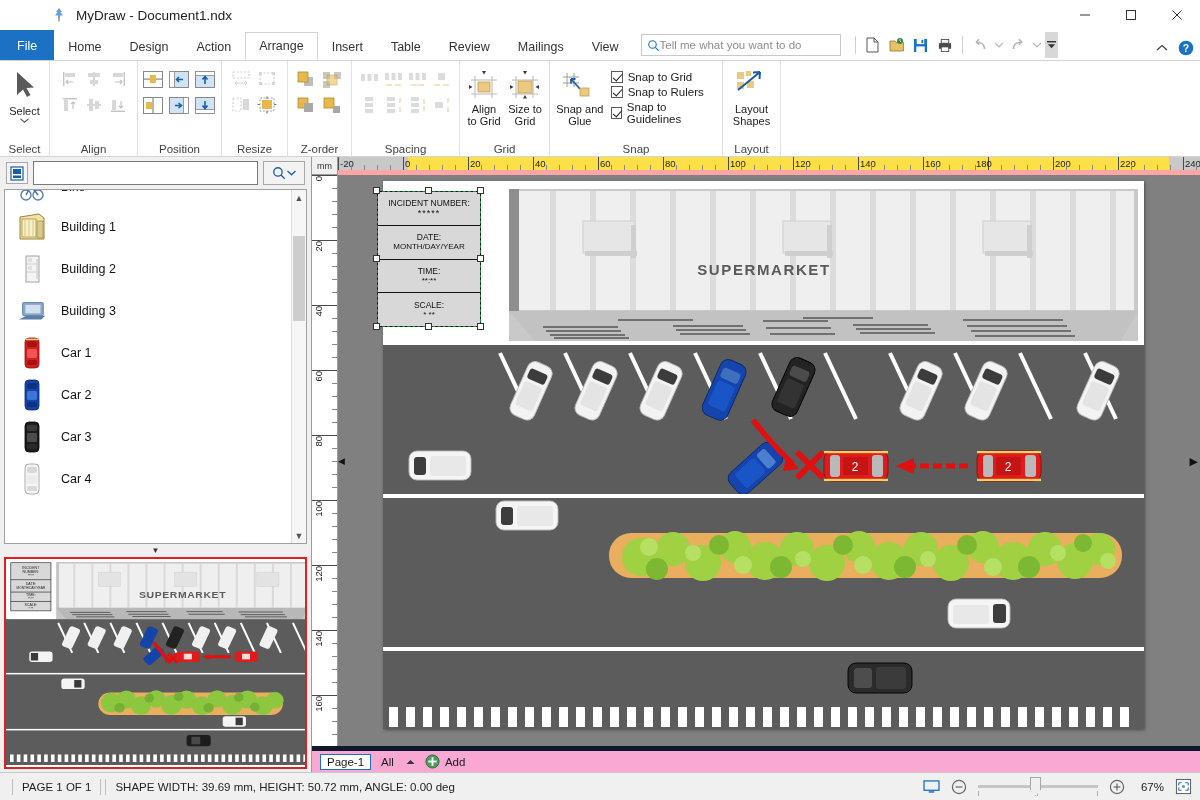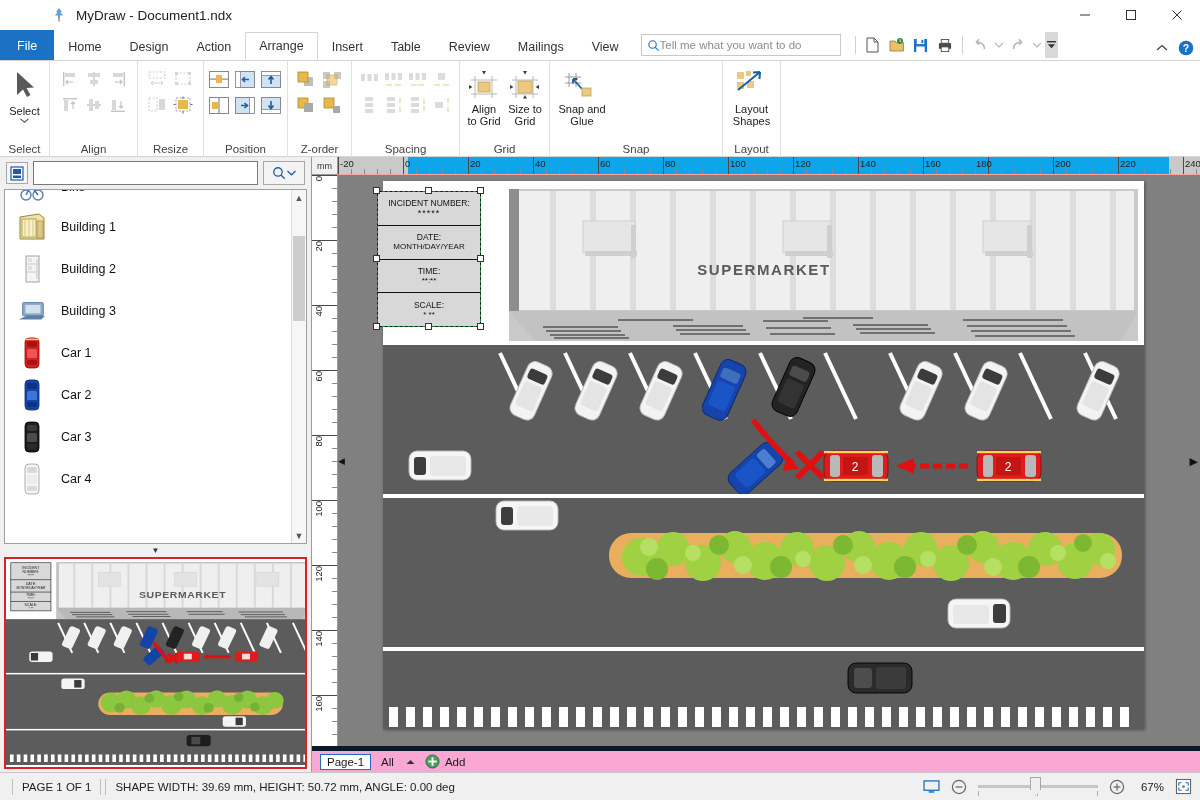--- a/index.html
+++ b/index.html
@@ -64,21 +64,21 @@
   .lscroll { position:absolute; right:0; top:0; bottom:0; width:15px; background:#f6f6f6; border-left:1px solid #ddd;}
   .lscroll .arrow{height:15px;display:flex;align-items:center;justify-content:center;font-size:9px;color:#555;}
   .lscroll .thumb{position:absolute;top:46px;left:1px;width:12px;height:85px;background:#cdcdcd;}
   .collapse-bar{height:13px;background:#f0f0f0;display:flex;align-items:center;justify-content:center;font-size:8px;color:#333;}
   .thumbpanel { height:212px; flex:0 0 212px; margin:0 4px 3px 4px; border:2px solid #e02020; background:#fff; position:relative; overflow:hidden;}
 
   
   .canvasside { flex:1; display:flex; flex-direction:column; min-width:0; background:#808080;}
   .ruler-top-row { height:18px; display:flex; flex:0 0 18px; }
   .ruler-corner { width:26px; flex:0 0 26px; background:#f0f0f0; border-right:1px solid #9a9a9a; border-bottom:1px solid #9a9a9a; font-size:9px; color:#333; display:flex;align-items:center;justify-content:center;}
-  .hruler { flex:1; background:#0ea5e9; border-bottom:1px solid #fca5a5; position:relative; overflow:hidden;}
+  .hruler { flex:1; background:#fde047; border-bottom:5px solid #fca5a5; position:relative; overflow:hidden;}
   .hruler .mj{ position:absolute; top:0; bottom:0; border-left:1px solid #4a4a4a;}
   .hruler .mn{ position:absolute; bottom:0; height:5px; border-left:1px solid #8a8a8a;}
   .hruler .lb{ position:absolute; top:1px; font-size:9.5px; color:#222; padding-left:2px;}
   .hruler .shade{ position:absolute; top:0; bottom:0; background:#c9c9c9;}
   .canvas-row { flex:1; display:flex; min-height:0; position:relative; }
   .vruler { width:26px; flex:0 0 26px; background:#fff; border-right:1px solid #9a9a9a; position:relative; overflow:hidden;}
   .vruler .mj{ position:absolute; left:0; right:0; border-top:1px solid #4a4a4a;}
   .vruler .mn{ position:absolute; right:0; width:5px; border-top:1px solid #8a8a8a;}
   .vruler .lb{ position:absolute; left:1px; font-size:9.5px; color:#222; writing-mode:vertical-rl; transform:rotate(180deg); }
   .canvasarea { flex:1; background:#808080; position:relative; overflow:hidden;}
@@ -292,20 +292,70 @@
                 <rect x="3" y="15.6" width="14" height="1.4" fill="#c4c4c4"></rect>
                 <rect x="4" y="5" width="4" height="10" fill="#d8d8d8"></rect>
                 <path d="M13 6 V13 M11 11 L13 13 L15 11" stroke="#c0c0c0" fill="none" stroke-width="1.1"></path>
               </svg>
             </div>
         </div>
       </div>
       <div class="rgroup-label">Align</div>
     </div>
 
+    <div class="rgroup" style="width:84px">
+      <div class="rgroup-body">
+        <div class="grid3x2">
+          <div class="sbtn">
+              <svg width="24" height="21" viewBox="0 0 24 21">
+                <rect x="2.5" y="2.5" width="19" height="16" fill="#fff" stroke="#888" stroke-width="1"></rect>
+                <rect x="2.5" y="9.5" width="19" height="1.2" fill="#888"></rect>
+                <rect x="9" y="6" width="6" height="8" fill="#e8b84b"></rect>
+              </svg>
+            </div>
+          <div class="sbtn">
+              <svg width="24" height="21" viewBox="0 0 24 21">
+                <rect x="2.5" y="2.5" width="19" height="16" fill="#cfe3f5" stroke="#888" stroke-width="1"></rect>
+                <rect x="2.5" y="2.5" width="5" height="16" fill="#fff" stroke="#888" stroke-width=".8"></rect>
+                <path d="M16 10.5 H10 M12 8 L9.5 10.5 L12 13" fill="none" stroke="#1b5ea8" stroke-width="1.6"></path>
+              </svg>
+            </div>
+          <div class="sbtn">
+              <svg width="24" height="21" viewBox="0 0 24 21">
+                <rect x="2.5" y="2.5" width="19" height="16" fill="#cfe3f5" stroke="#888" stroke-width="1"></rect>
+                <rect x="2.5" y="2.5" width="19" height="4" fill="#fff" stroke="#888" stroke-width=".8"></rect>
+                <path d="M12 15 V8 M9.5 10.5 L12 7.5 L14.5 10.5" fill="none" stroke="#1b5ea8" stroke-width="1.6"></path>
+              </svg>
+            </div>
+          <div class="sbtn">
+              <svg width="24" height="21" viewBox="0 0 24 21">
+                <rect x="2.5" y="2.5" width="19" height="16" fill="#fff" stroke="#888" stroke-width="1"></rect>
+                <rect x="11.4" y="2.5" width="1.2" height="16" fill="#888"></rect>
+                <rect x="5" y="7" width="6" height="7" fill="#e8b84b"></rect>
+              </svg>
+            </div>
+          <div class="sbtn">
+              <svg width="24" height="21" viewBox="0 0 24 21">
+                <rect x="2.5" y="2.5" width="19" height="16" fill="#cfe3f5" stroke="#888" stroke-width="1"></rect>
+                <rect x="16.5" y="2.5" width="5" height="16" fill="#fff" stroke="#888" stroke-width=".8"></rect>
+                <path d="M8 10.5 H14 M11.5 8 L14.5 10.5 L11.5 13" fill="none" stroke="#1b5ea8" stroke-width="1.6"></path>
+              </svg>
+            </div>
+          <div class="sbtn">
+              <svg width="24" height="21" viewBox="0 0 24 21">
+                <rect x="2.5" y="2.5" width="19" height="16" fill="#cfe3f5" stroke="#888" stroke-width="1"></rect>
+                <rect x="2.5" y="14.5" width="19" height="4" fill="#fff" stroke="#888" stroke-width=".8"></rect>
+                <path d="M12 6 V13 M9.5 10.5 L12 13.8 L14.5 10.5" fill="none" stroke="#1b5ea8" stroke-width="1.6"></path>
+              </svg>
+            </div>
+        </div>
+      </div>
+      <div class="rgroup-label">Position</div>
+    </div>
+
     <div class="rgroup" style="width:66px">
       <div class="rgroup-body">
         <div class="grid2x2">
           <div class="sbtn">
               <svg width="22" height="20" viewBox="0 0 22 20">
                 <rect x="3" y="3" width="16" height="6" fill="none" stroke="#cfcfcf" stroke-width="1.2" stroke-dasharray="2 1.6"></rect>
                 <path d="M5 14 H17 M7 12 L5 14 L7 16 M15 12 L17 14 L15 16" stroke="#cfcfcf" fill="none" stroke-width="1"></path>
               </svg>
             </div>
           <div class="sbtn">
@@ -326,70 +376,20 @@
           <div class="sbtn">
               <svg width="22" height="20" viewBox="0 0 22 20">
                 <rect x="6" y="5" width="10" height="9" fill="#e8b84b"></rect>
                 <path d="M11 1.5 v2.5 M11 18.5 v-2.5 M1.5 9.5 h2.5 M20.5 9.5 h-2.5" stroke="#777" stroke-width="1.2"></path>
                 <rect x="4" y="3" width="14" height="13" fill="none" stroke="#999" stroke-width=".9" stroke-dasharray="2 1.6"></rect>
               </svg>
             </div>
         </div>
       </div>
       <div class="rgroup-label">Resize</div>
-    </div>
-
-    <div class="rgroup" style="width:84px">
-      <div class="rgroup-body">
-        <div class="grid3x2">
-          <div class="sbtn">
-              <svg width="24" height="21" viewBox="0 0 24 21">
-                <rect x="2.5" y="2.5" width="19" height="16" fill="#fff" stroke="#888" stroke-width="1"></rect>
-                <rect x="2.5" y="9.5" width="19" height="1.2" fill="#888"></rect>
-                <rect x="9" y="6" width="6" height="8" fill="#e8b84b"></rect>
-              </svg>
-            </div>
-          <div class="sbtn">
-              <svg width="24" height="21" viewBox="0 0 24 21">
-                <rect x="2.5" y="2.5" width="19" height="16" fill="#cfe3f5" stroke="#888" stroke-width="1"></rect>
-                <rect x="2.5" y="2.5" width="5" height="16" fill="#fff" stroke="#888" stroke-width=".8"></rect>
-                <path d="M16 10.5 H10 M12 8 L9.5 10.5 L12 13" fill="none" stroke="#1b5ea8" stroke-width="1.6"></path>
-              </svg>
-            </div>
-          <div class="sbtn">
-              <svg width="24" height="21" viewBox="0 0 24 21">
-                <rect x="2.5" y="2.5" width="19" height="16" fill="#cfe3f5" stroke="#888" stroke-width="1"></rect>
-                <rect x="2.5" y="2.5" width="19" height="4" fill="#fff" stroke="#888" stroke-width=".8"></rect>
-                <path d="M12 15 V8 M9.5 10.5 L12 7.5 L14.5 10.5" fill="none" stroke="#1b5ea8" stroke-width="1.6"></path>
-              </svg>
-            </div>
-          <div class="sbtn">
-              <svg width="24" height="21" viewBox="0 0 24 21">
-                <rect x="2.5" y="2.5" width="19" height="16" fill="#fff" stroke="#888" stroke-width="1"></rect>
-                <rect x="11.4" y="2.5" width="1.2" height="16" fill="#888"></rect>
-                <rect x="5" y="7" width="6" height="7" fill="#e8b84b"></rect>
-              </svg>
-            </div>
-          <div class="sbtn">
-              <svg width="24" height="21" viewBox="0 0 24 21">
-                <rect x="2.5" y="2.5" width="19" height="16" fill="#cfe3f5" stroke="#888" stroke-width="1"></rect>
-                <rect x="16.5" y="2.5" width="5" height="16" fill="#fff" stroke="#888" stroke-width=".8"></rect>
-                <path d="M8 10.5 H14 M11.5 8 L14.5 10.5 L11.5 13" fill="none" stroke="#1b5ea8" stroke-width="1.6"></path>
-              </svg>
-            </div>
-          <div class="sbtn">
-              <svg width="24" height="21" viewBox="0 0 24 21">
-                <rect x="2.5" y="2.5" width="19" height="16" fill="#cfe3f5" stroke="#888" stroke-width="1"></rect>
-                <rect x="2.5" y="14.5" width="19" height="4" fill="#fff" stroke="#888" stroke-width=".8"></rect>
-                <path d="M12 6 V13 M9.5 10.5 L12 13.8 L14.5 10.5" fill="none" stroke="#1b5ea8" stroke-width="1.6"></path>
-              </svg>
-            </div>
-        </div>
-      </div>
-      <div class="rgroup-label">Position</div>
     </div>
 
     <div class="rgroup" style="width:64px">
       <div class="rgroup-body">
         <div class="grid2x2">
           <div class="sbtn">
               <svg width="24" height="21" viewBox="0 0 24 21">
                 <rect x="10" y="8" width="9" height="9" fill="#bdbdbd"></rect>
                 <rect x="4" y="3" width="10" height="10" fill="#e8b84b" stroke="#b38a28" stroke-width=".8"></rect>
               </svg>
@@ -516,20 +516,34 @@
     <div class="rgroup" style="width:173px">
       <div class="rgroup-body" style="justify-content:flex-start">
         <div class="bigbtn" style="width:56px">
           <svg width="38" height="32" viewBox="0 0 38 32">
             <path d="M6 4 V18 M13 4 V18 M2 8 H18 M2 14 H18" stroke="#9a9a9a" stroke-width="1"></path>
             <path d="M19 20 L10 10 M10 10 L14.5 10 M10 10 L10 14.5" stroke="#1b5ea8" stroke-width="1.8" fill="none"></path>
             <rect x="19" y="19" width="9" height="8" fill="#eac983" stroke="#c8a14e" stroke-width=".8"></rect>
           </svg>
           <span class="lbl" style="white-space:pre-line">Snap and
 Glue</span>
+        </div>
+        <div class="chk-list">
+          <div class="chk">
+            <span class="chkbox"></span>
+            <span>Snap to Grid</span>
+          </div>
+          <div class="chk">
+            <span class="chkbox"></span>
+            <span>Snap to Rulers</span>
+          </div>
+          <div class="chk">
+            <span class="chkbox"></span>
+            <span>Snap to Guidelines</span>
+          </div>
         </div>
       </div>
       <div class="rgroup-label">Snap</div>
     </div>
 
     <div class="rgroup" style="width:58px">
       <div class="rgroup-body">
         <div class="bigbtn" style="width:50px">
           <svg width="36" height="32" viewBox="0 0 36 32">
             <rect x="3" y="3" width="7" height="7" fill="#eac983"></rect>

